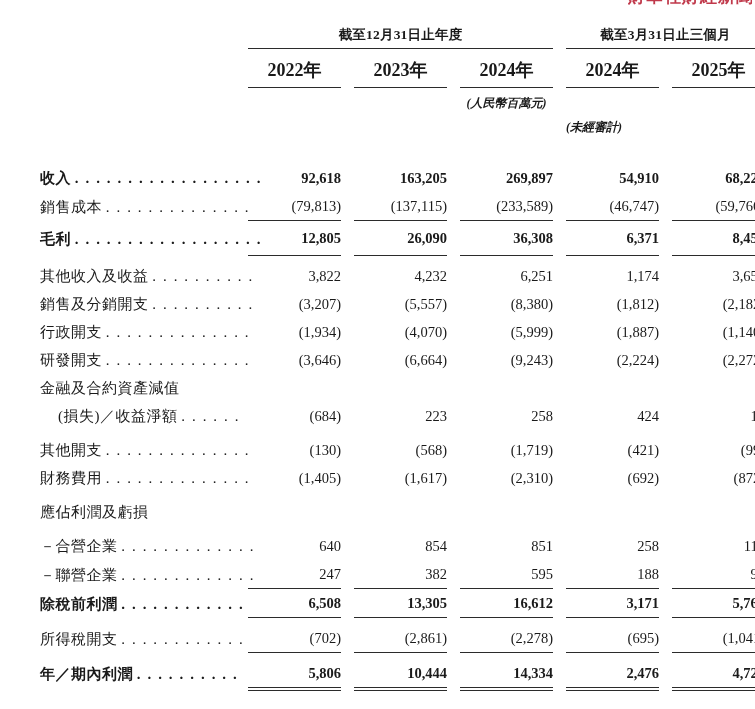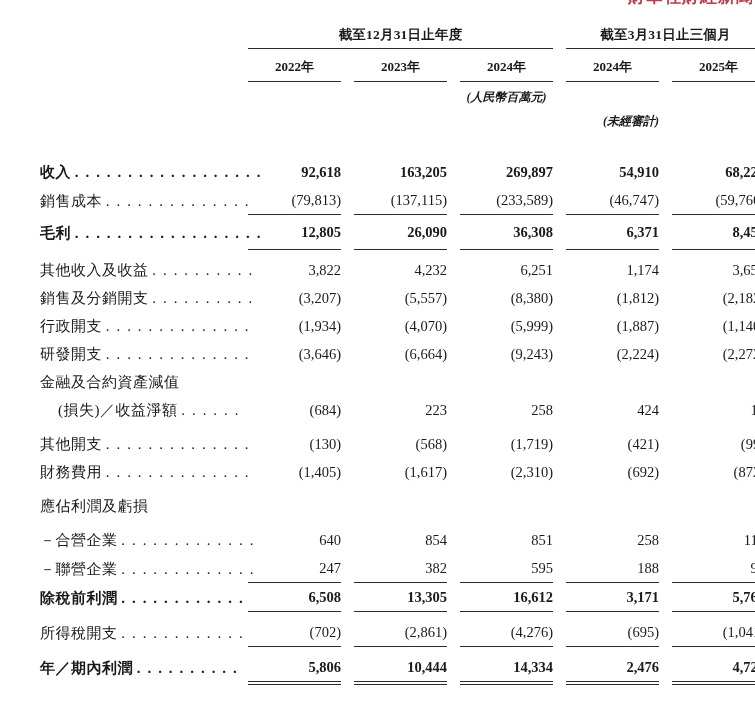--- a/index.html
+++ b/index.html
@@ -74,35 +74,35 @@
     padding: 0;
     height: 1px;
   }
   .hdr-rule {
     height: 1px;
     background: #2b2b2b;
     width: 100%;
   }
   .hdr-year {
     text-align: center;
-    font-size: 13px;
+    font-size: 18px;
     font-weight: bold;
     padding: 9px 0 5px 0;
     white-space: nowrap;
   }
   .hdr-unit {
     text-align: center;
     font-size: 12px;
     font-style: italic;
     font-weight: bold;
     white-space: nowrap;
     padding: 7px 0 0 0;
   }
   .hdr-unaudited {
-    text-align: right;
+    text-align: left;
     font-size: 12px;
     font-style: italic;
     font-weight: bold;
     white-space: nowrap;
     padding: 7px 0 0 0;
   }
   .spacer-row td { height: 28px; padding: 0; }
 
   
   td.lbl {
@@ -439,21 +439,21 @@
           <td class="num rule-bot">3,171</td>
           <td></td>
           <td class="num rule-bot">5,767</td>
         </tr>
         <tr class="tall">
           <td class="lbl"><span class="lbl-txt">所得稅開支</span> <span class="dots">. . . . . . . . . . . .</span></td>
           <td class="num rule-bot">(702)</td>
           <td></td>
           <td class="num rule-bot">(2,861)</td>
           <td></td>
-          <td class="num rule-bot">(4,276)</td>
+          <td class="num rule-bot">(2,278)</td>
           <td></td>
           <td class="num rule-bot">(695)</td>
           <td></td>
           <td class="num rule-bot">(1,041)</td>
         </tr>
         <tr class="bold tall">
           <td class="lbl"><span class="lbl-txt">年／期內利潤</span> <span class="dots">. . . . . . . . . .</span></td>
           <td class="num rule-double">5,806</td>
           <td></td>
           <td class="num rule-double">10,444</td>

